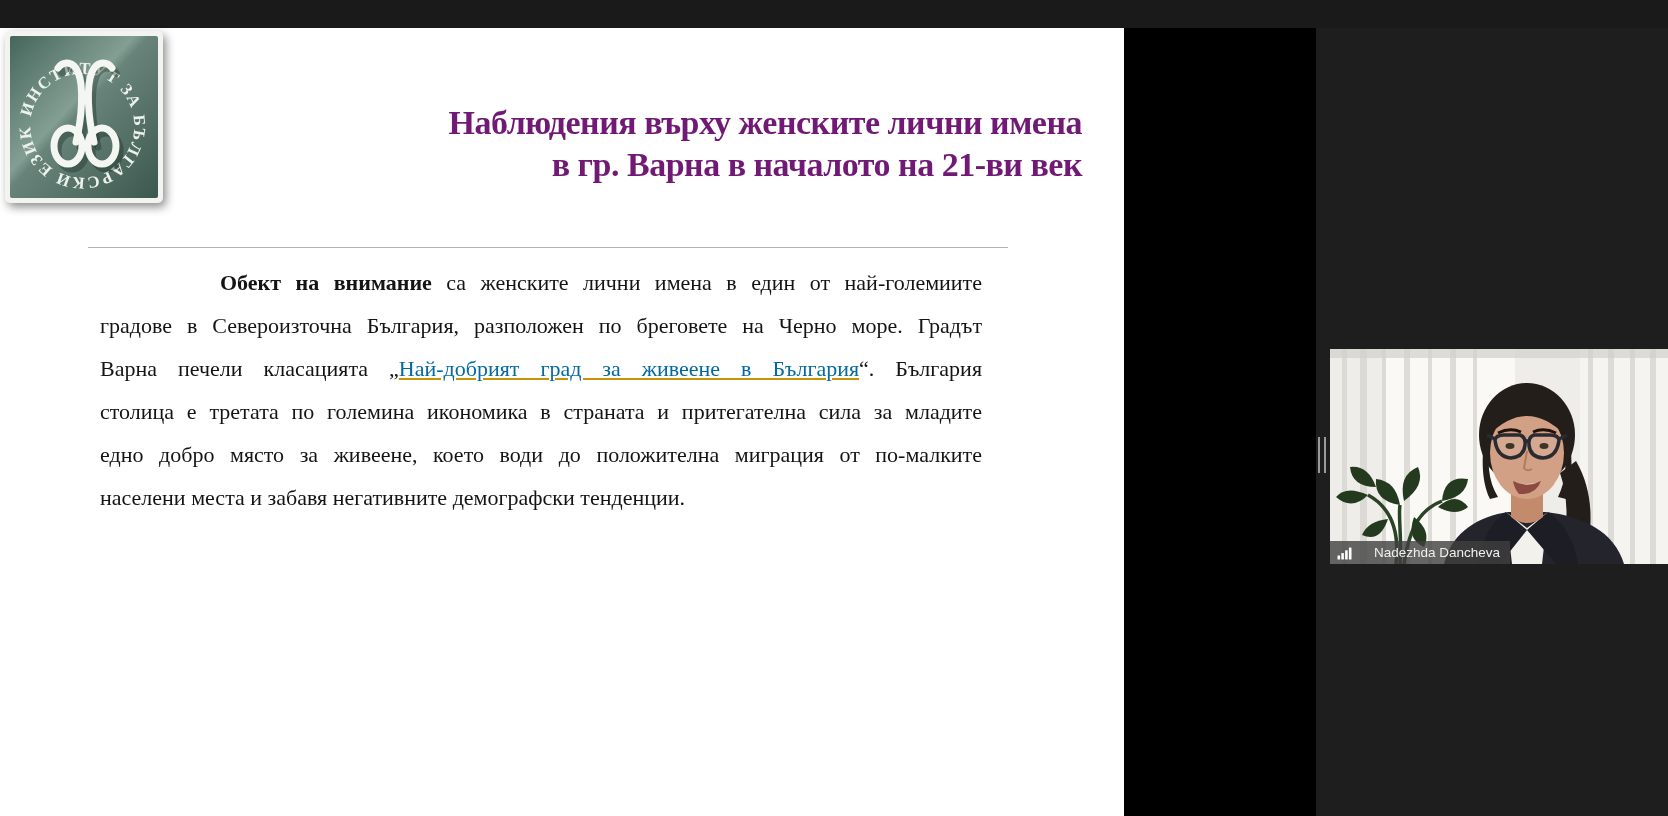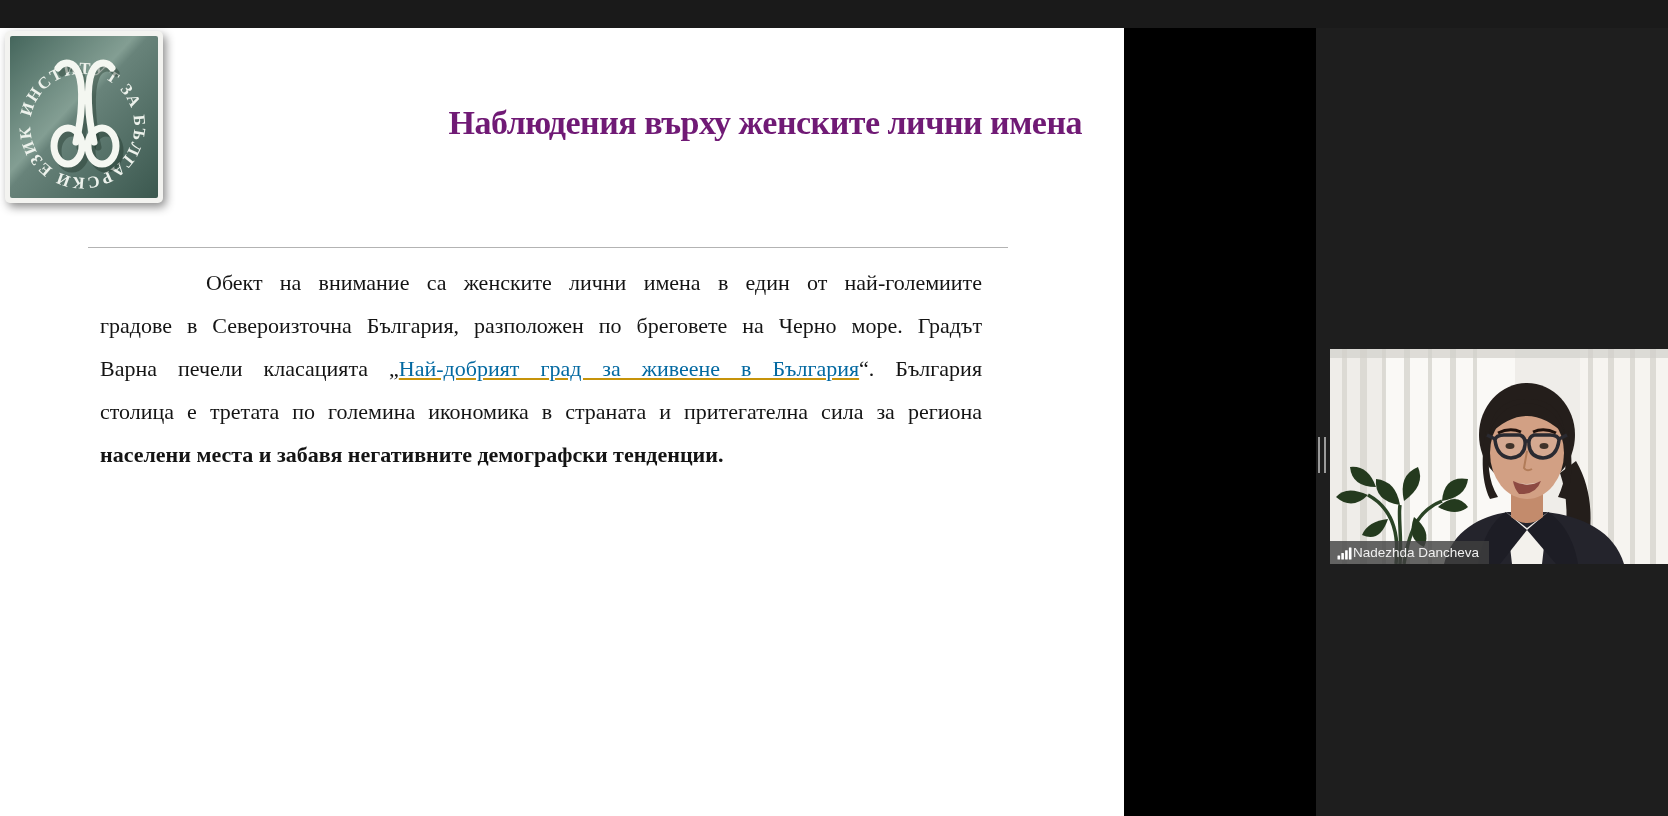--- a/index.html
+++ b/index.html
@@ -25,38 +25,38 @@
     font-weight:bold;font-size:34px;line-height:42px;color:#701a75;letter-spacing:-.5px;
   }
   .divider{position:absolute;left:88px;top:219px;width:920px;height:1px;background:#b3b3b3;}
 
   
   .para{
     position:absolute;left:100px;top:234px;width:882px;
     font-size:22px;line-height:42.9px;color:#141414;
   }
   .pline{text-align:justify;text-align-last:justify;white-space:normal;}
-  .pline.last{text-align-last:left;font-weight:bold;}
+  .pline.last{text-align-last:left;}
   .pline .indent{display:inline-block;width:106px;}
-  .b{font-weight:normal;}
+  .b{font-weight:bold;margin-left:14px;}
   .slide-link{color:#0369a1;text-decoration:underline;text-decoration-color:#c6930a;cursor:pointer;}
 
   
   .handle{
     position:absolute;left:1318px;top:437px;width:8px;height:36px;
     border-left:2px solid #9a9a9a;border-right:2px solid #9a9a9a;background:transparent;cursor:pointer;
   }
   .video{
     position:absolute;left:1330px;top:349px;width:338px;height:215px;background:#d8d6d1;overflow:hidden;
   }
   .video svg{display:block;}
   .nametag{
     position:absolute;left:0;bottom:0;height:23px;max-width:330px;
     background:rgba(64,64,64,.8);color:#f0f0f0;font-size:13.5px;
-    display:flex;align-items:center;gap:0;padding:0 10px 0 7px;white-space:nowrap;
+    display:flex;align-items:center;gap:21px;padding:0 10px 0 7px;white-space:nowrap;
   }
   .sig{display:flex;align-items:flex-end;height:14px;}
 </style>
 </head>
 <body>
 
 <div class="screen">
 
   <div class="topbar"></div>
 
@@ -90,29 +90,31 @@
           <path d="M72 112 C78 88 80 56 74 42 C70 32 60 30 54 38"></path>
           <ellipse cx="64" cy="116" rx="14" ry="18"></ellipse>
           <path d="M90 112 C84 88 82 56 88 42 C92 32 102 30 108 38"></path>
           <ellipse cx="98" cy="116" rx="14" ry="18"></ellipse>
         </g>
       </svg>
     </div>
 
     <div class="title">
       <div>Наблюдения върху женските лични имена</div>
+      <div>в гр. Варна в началото на 21-ви век</div>
     </div>
 
     <div class="divider"></div>
 
     <div class="para">
       <div class="pline"><span class="indent"></span><span class="b">Обект на внимание</span><span> са женските лични имена в един от най-големиите</span></div>
       <div class="pline">градове в Североизточна България, разположен по бреговете на Черно море. Градът</div>
       <div class="pline"><span>Варна печели класацията „</span><span class="slide-link">Най-добрият град за живеене в България</span><span>“. България</span></div>
-      <div class="pline">столица е третата по големина икономика в страната и притегателна сила за региона</div>
+      <div class="pline">столица е третата по големина икономика в страната и притегателна сила за младите</div>
+      <div class="pline">едно добро място за живеене, което води до положителна миграция от по-малките</div>
       <div class="pline last">населени места и забавя негативните демографски тенденции.</div>
     </div>
   </div>
 
   <div class="letterbox"></div>
 
   <div class="handle"></div>
 
   <div class="video">
     <svg width="338" height="215" viewBox="0 0 338 215">

